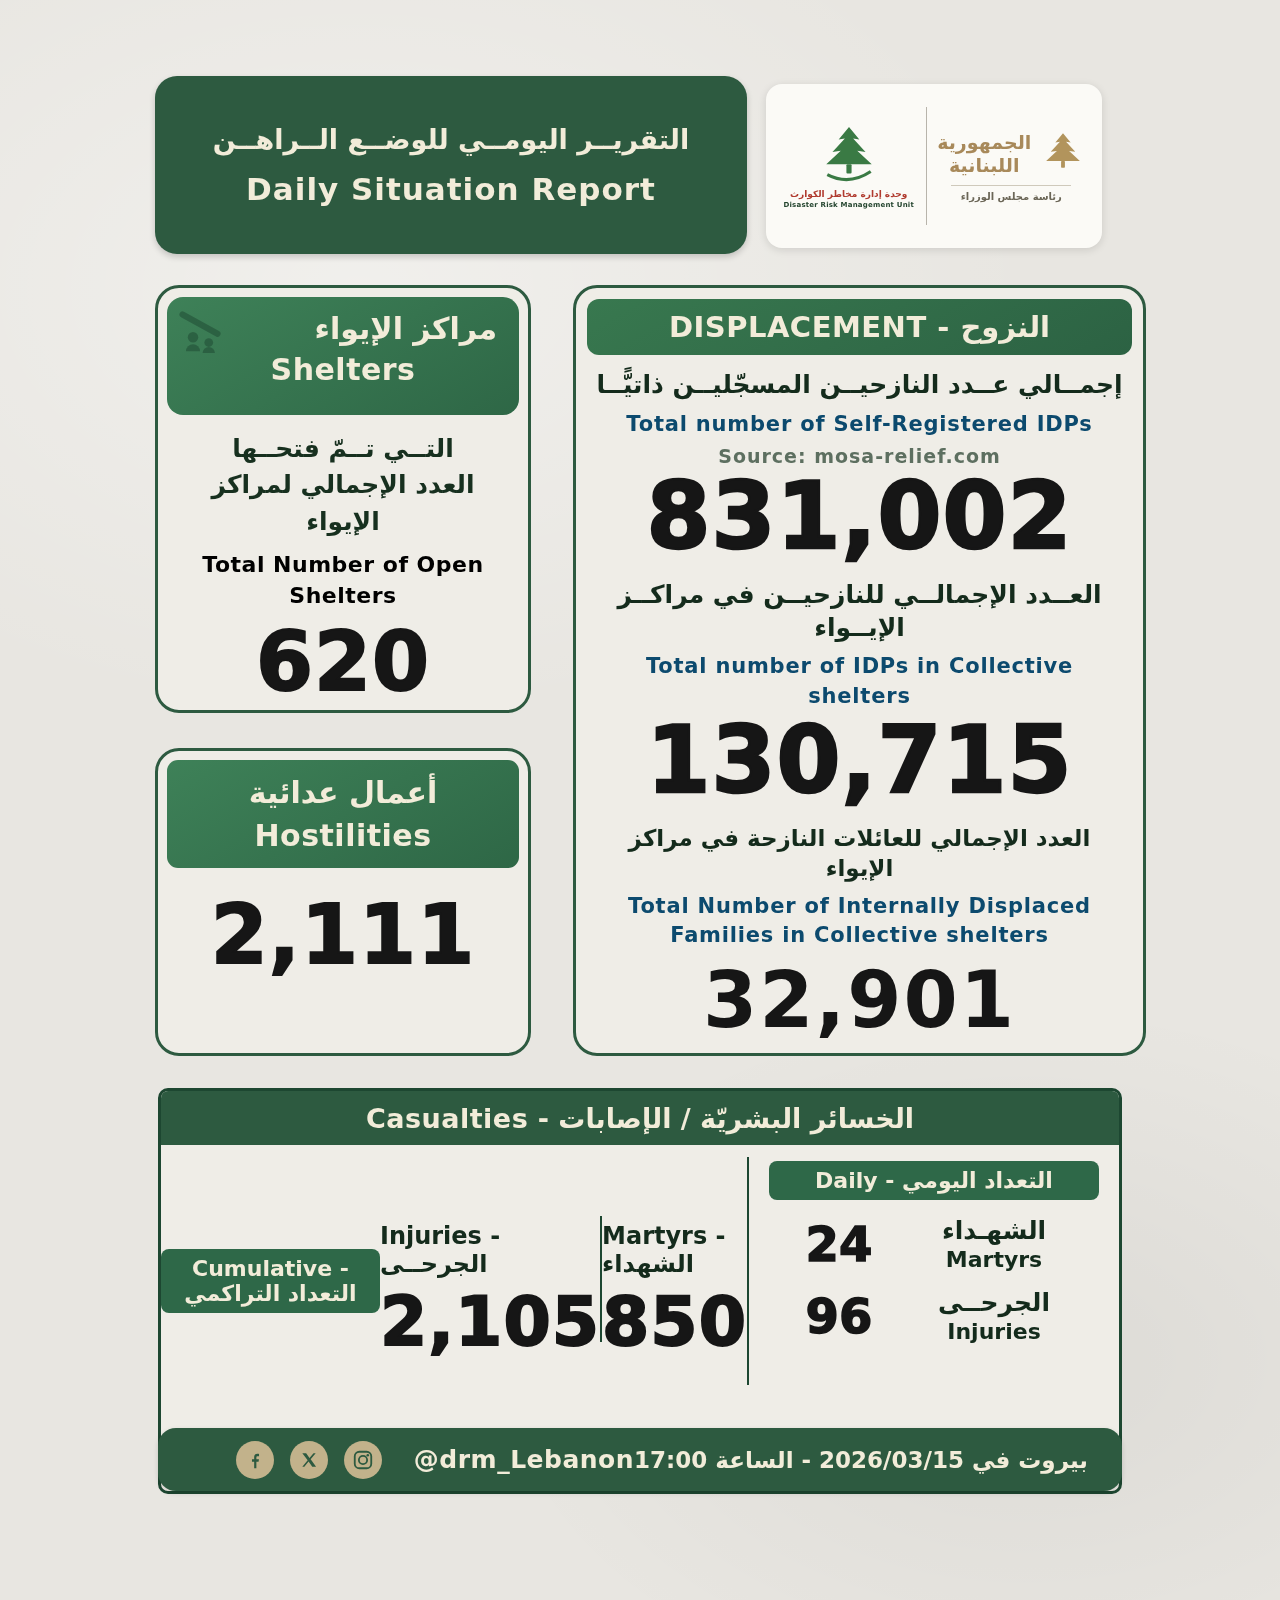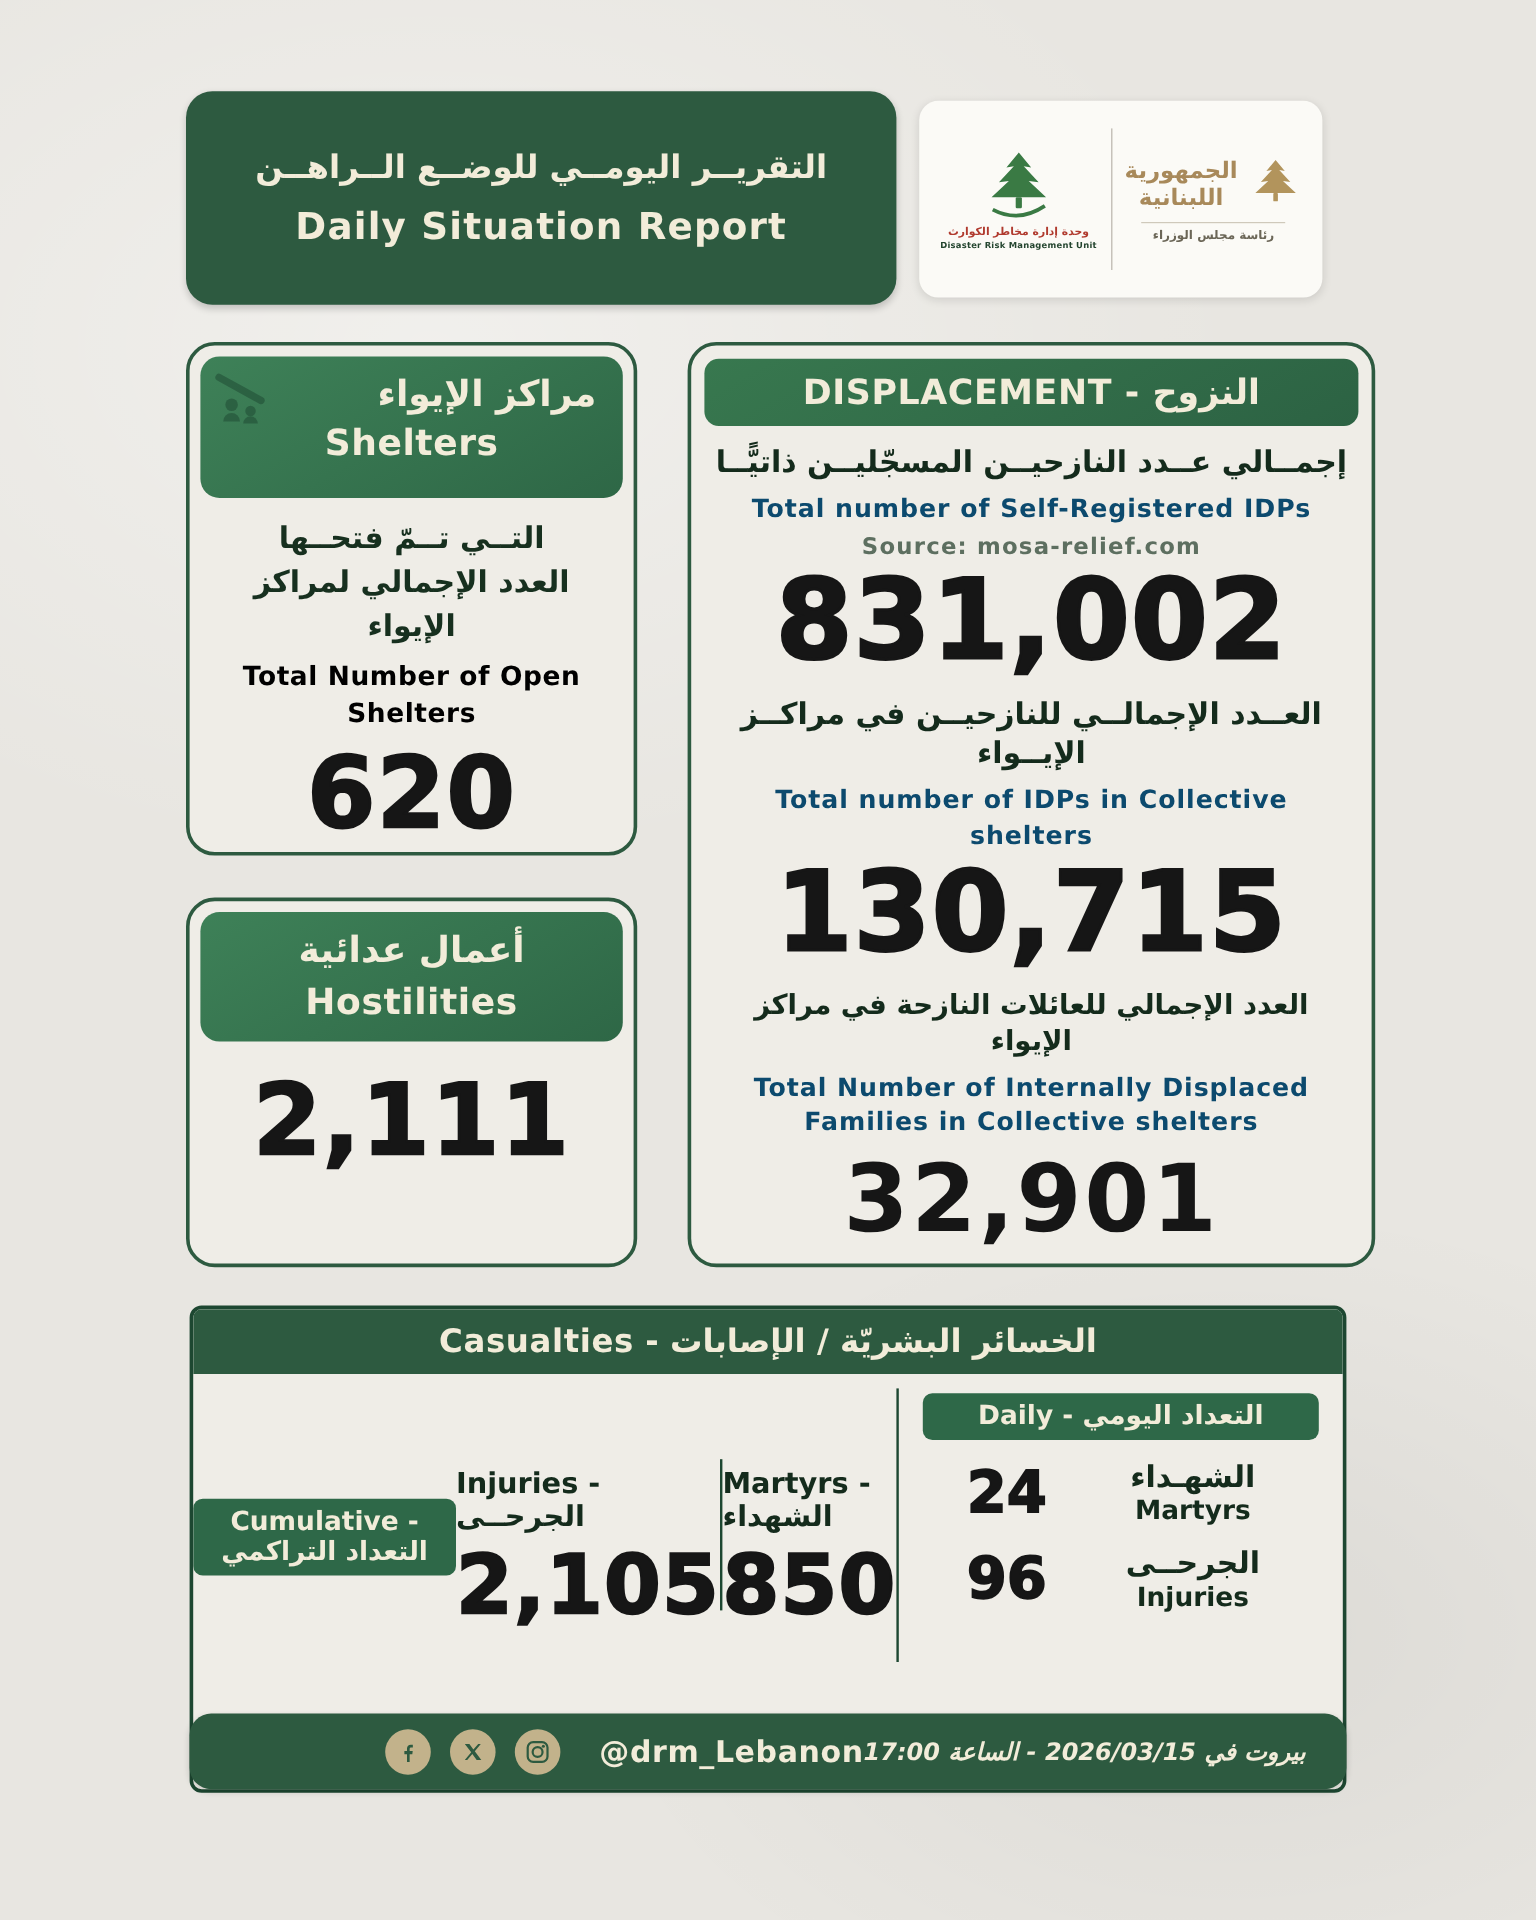--- a/index.html
+++ b/index.html
@@ -63,21 +63,21 @@
 
   .card-head{
     margin:9px;border-radius:16px;color:var(--cream);
     background:linear-gradient(150deg,#3e8158 0%,#2e6746 100%);
     position:relative;
   }
   .shelters-head{height:118px;padding:14px 22px 0;}
   .shelter-icon{position:absolute;left:12px;top:10px;opacity:.5;}
   .head-ar{font-size:30px;font-weight:bold;text-align:right;}
   .shelters-head .head-en{text-align:center;font-size:30px;font-weight:bold;margin-top:6px;letter-spacing:.5px;}
-  .hostilities .card-head{height:108px;display:flex;flex-direction:column;align-items:center;justify-content:center;gap:8px;}
+  .hostilities .card-head{height:108px;display:flex;flex-direction:column;align-items:center;justify-content:center;gap:8px;border-radius:11px;}
   .hostilities .head-ar{text-align:center;}
   .hostilities .head-en{font-size:30px;font-weight:bold;letter-spacing:.5px;}
 
   .shelters .desc-ar{margin-top:16px;text-align:center;font-size:25px;font-weight:bold;color:#17301f;line-height:1.45;padding:0 14px;}
   .shelters .desc-en{margin-top:10px;text-align:center;font-size:22px;font-weight:bold;color:#000000;line-height:1.4;letter-spacing:.5px;padding:0 34px;}
 
   .big-num{
     font-weight:bold;color:var(--ink);text-align:center;letter-spacing:1px;
     -webkit-text-stroke:2px var(--ink);
   }
@@ -134,21 +134,21 @@
     position:absolute;left:158px;top:1428px;width:964px;height:63px;border-radius:18px;
     background:var(--green-dark);display:flex;align-items:center;justify-content:flex-end;
     padding:0 34px;box-shadow:0 2px 5px rgba(0,0,0,.15);
   }
   .social{display:flex;align-items:center;gap:16px;}
   .circle{
     width:38px;height:38px;border-radius:50%;background:#c2b28b;
     display:flex;align-items:center;justify-content:center;cursor:pointer;
   }
   .handle{color:var(--cream);font-size:25px;font-weight:bold;margin-left:16px;letter-spacing:.5px;}
-  .datetime{color:var(--cream);font-size:20px;font-weight:bold;font-style:italic;}
+  .datetime{color:var(--cream);font-size:23px;font-weight:bold;}
 </style>
 </head>
 <body>
 
 <div class="page">
 
   <header class="title-box">
     <div class="title-ar" dir="rtl">التقريــر اليومــي للوضــع الــراهــن</div>
     <div class="title-en">Daily Situation Report</div>
   </header>

